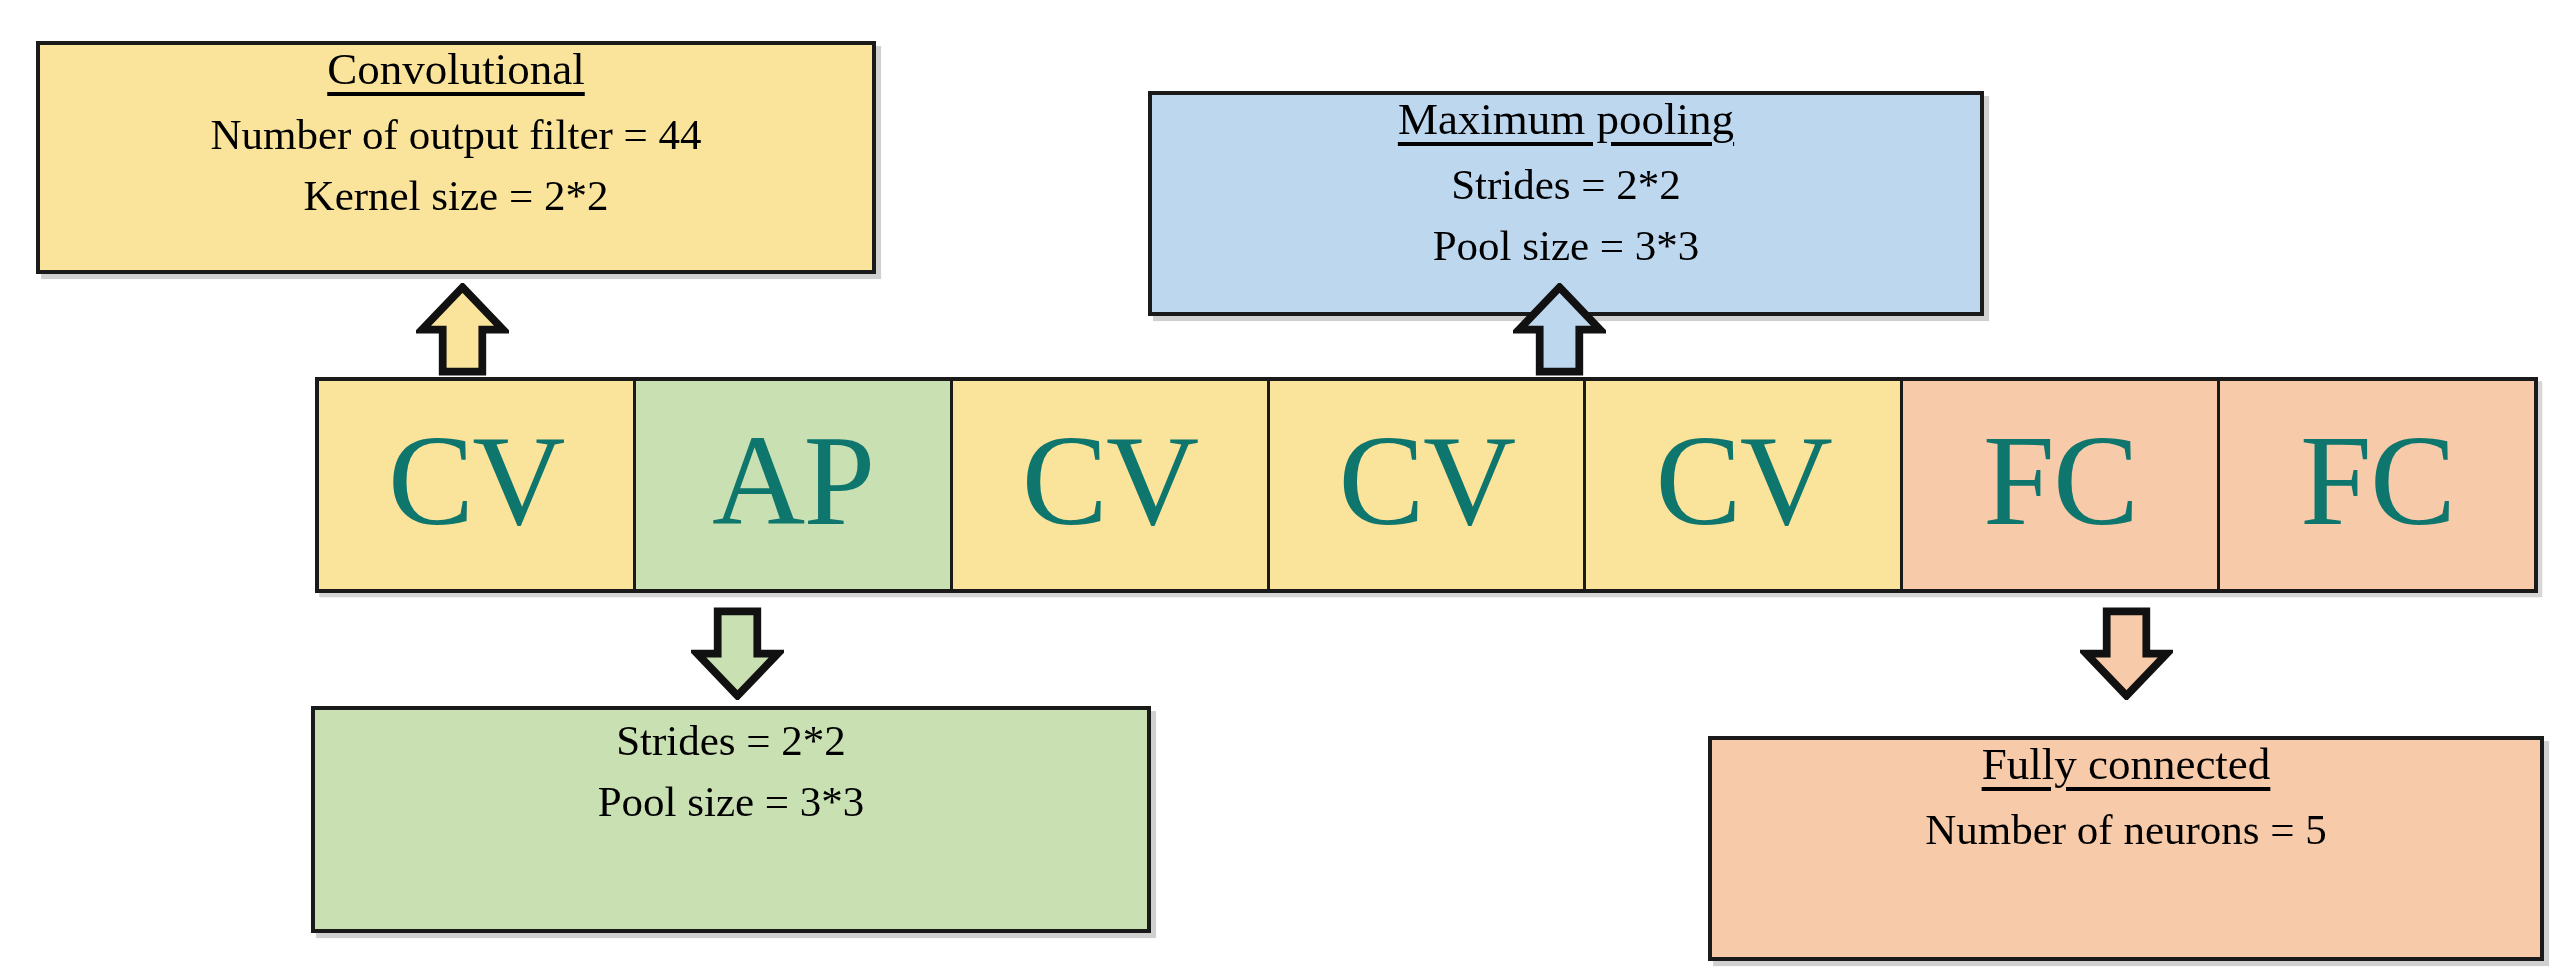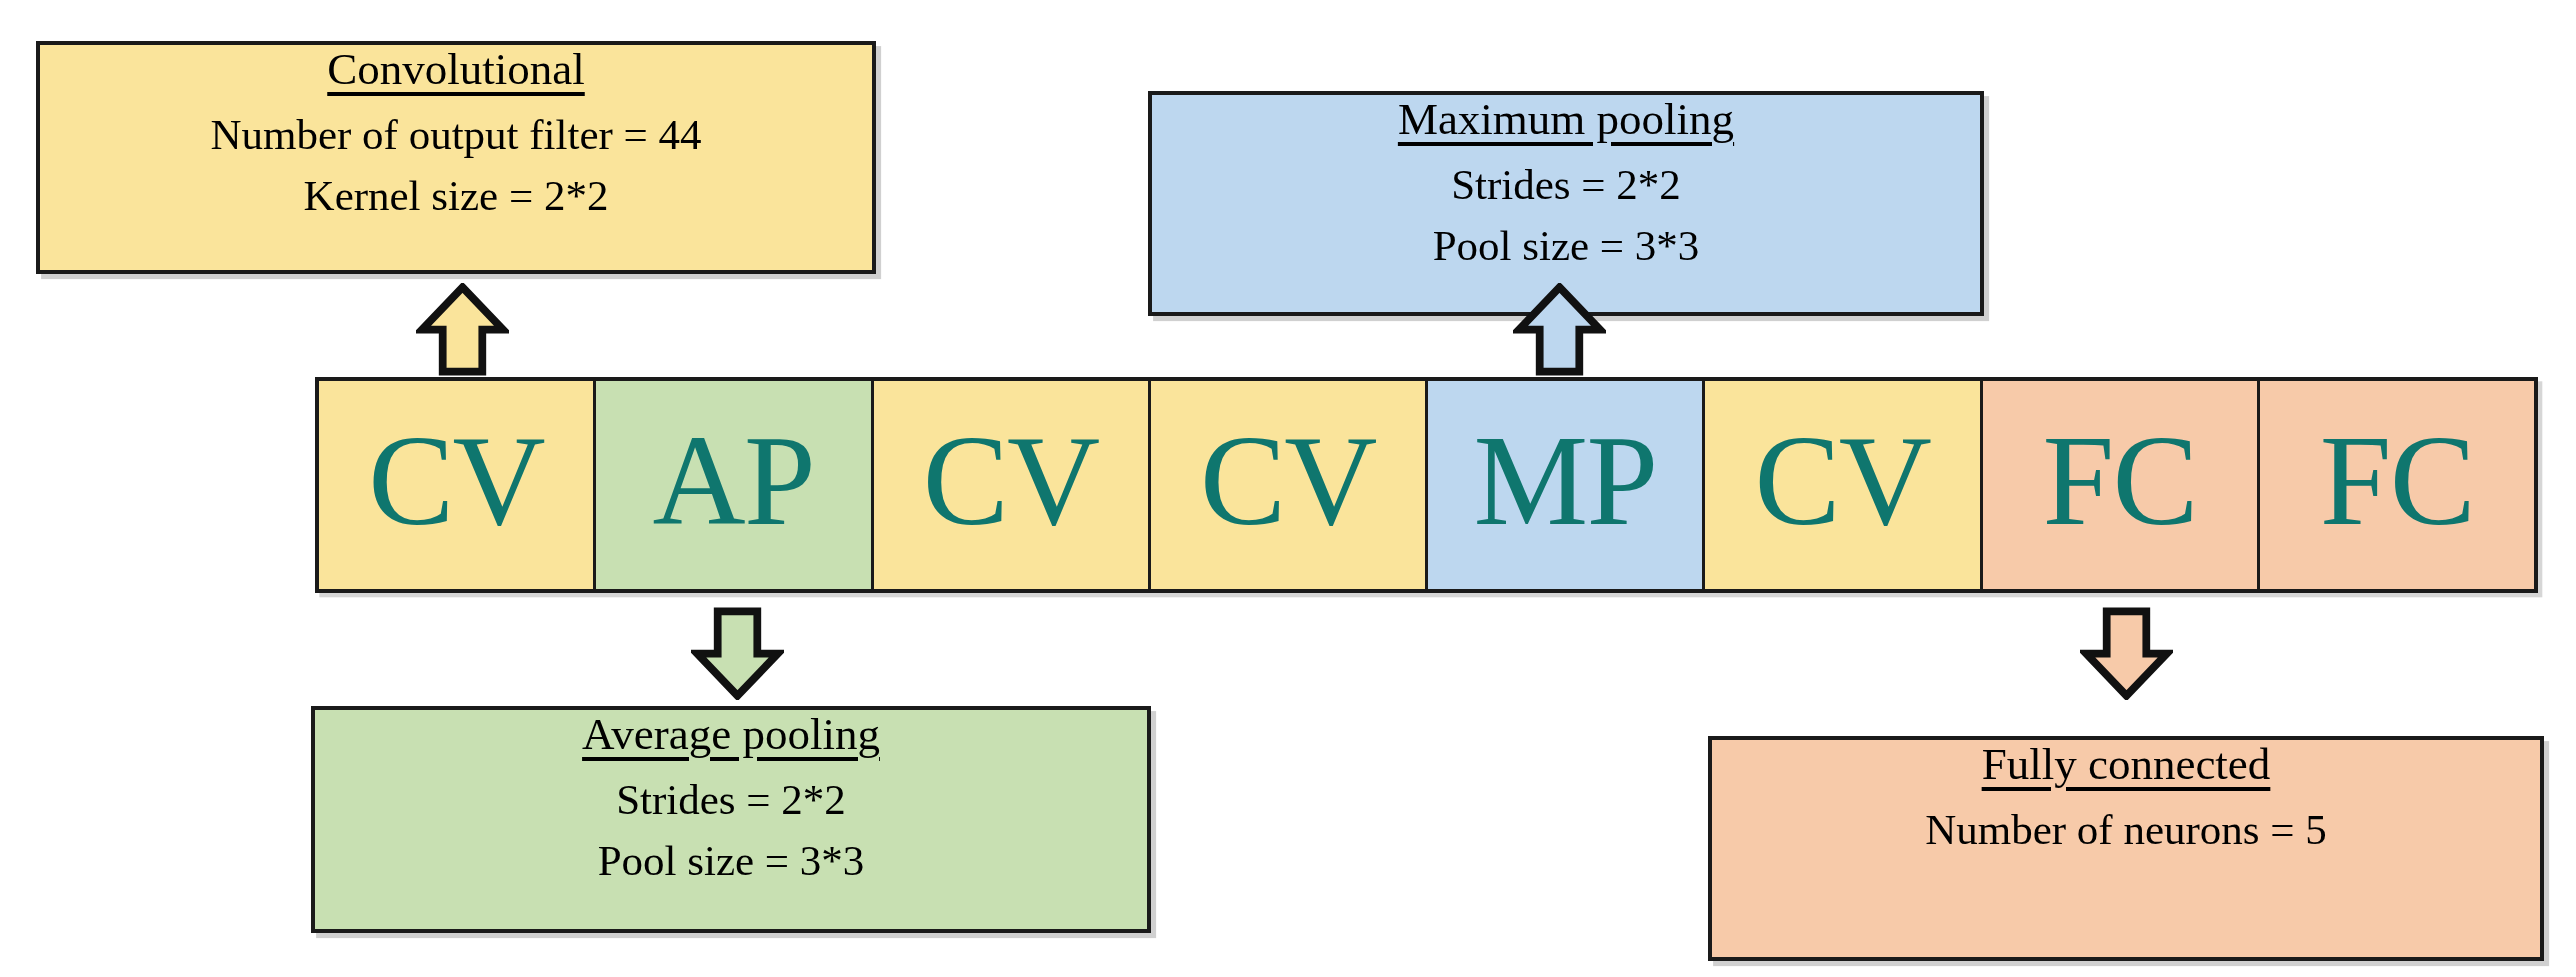--- a/index.html
+++ b/index.html
@@ -103,21 +103,20 @@
     <div class="info-line">Kernel size = 2*2</div>
   </div>
 
   <div class="info-box" id="box-maxpool">
     <div class="info-title">Maximum pooling</div>
     <div class="info-line">Strides = 2*2</div>
     <div class="info-line">Pool size = 3*3</div>
   </div>
 
   <div class="info-box" id="box-avgpool">
-    <div class="info-title">Average pooling</div>
     <div class="info-line">Strides = 2*2</div>
     <div class="info-line">Pool size = 3*3</div>
   </div>
 
   <div class="info-box" id="box-fc">
     <div class="info-title">Fully connected</div>
     <div class="info-line">Number of neurons = 5</div>
   </div>
 
   <div class="block-arrow" style="left:416px; top:283px;">
@@ -150,23 +149,20 @@
     </div>
     <div class="layer-cell c-green">
       <span class="cap">AP</span>
     </div>
     <div class="layer-cell c-yellow">
       <span class="cap">CV</span>
     </div>
     <div class="layer-cell c-yellow">
       <span class="cap">CV</span>
     </div>
-    <div class="layer-cell c-blue">
-      <span class="cap">MP</span>
-    </div>
     <div class="layer-cell c-yellow">
       <span class="cap">CV</span>
     </div>
     <div class="layer-cell c-orange">
       <span class="cap">FC</span>
     </div>
     <div class="layer-cell c-orange">
       <span class="cap">FC</span>
     </div>
   </div>

